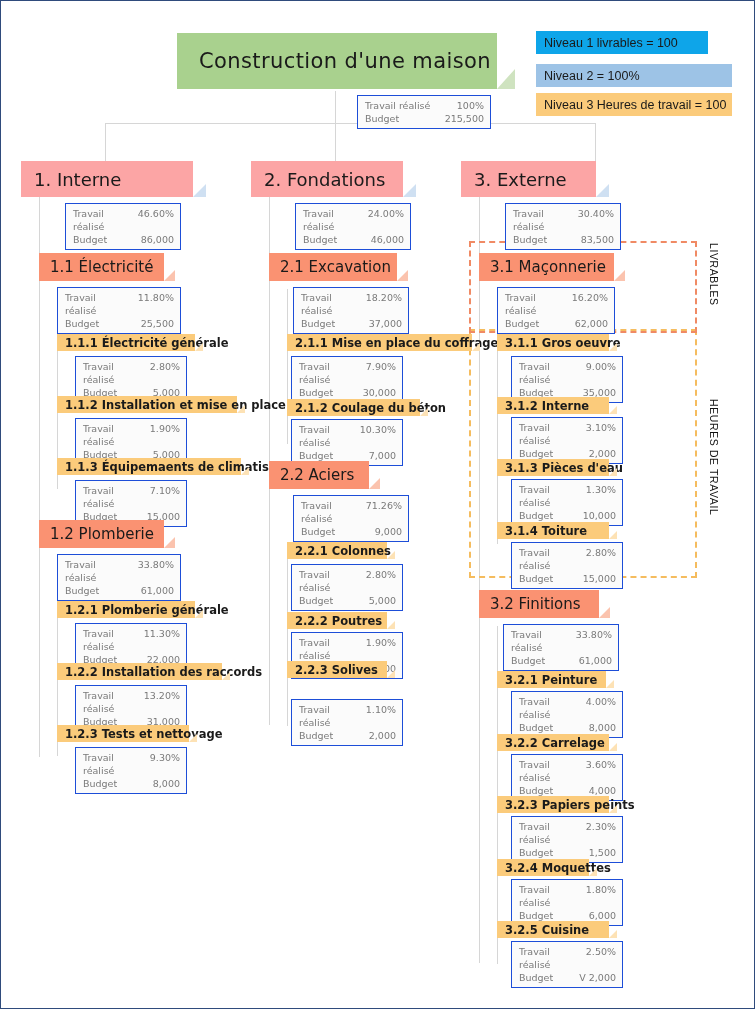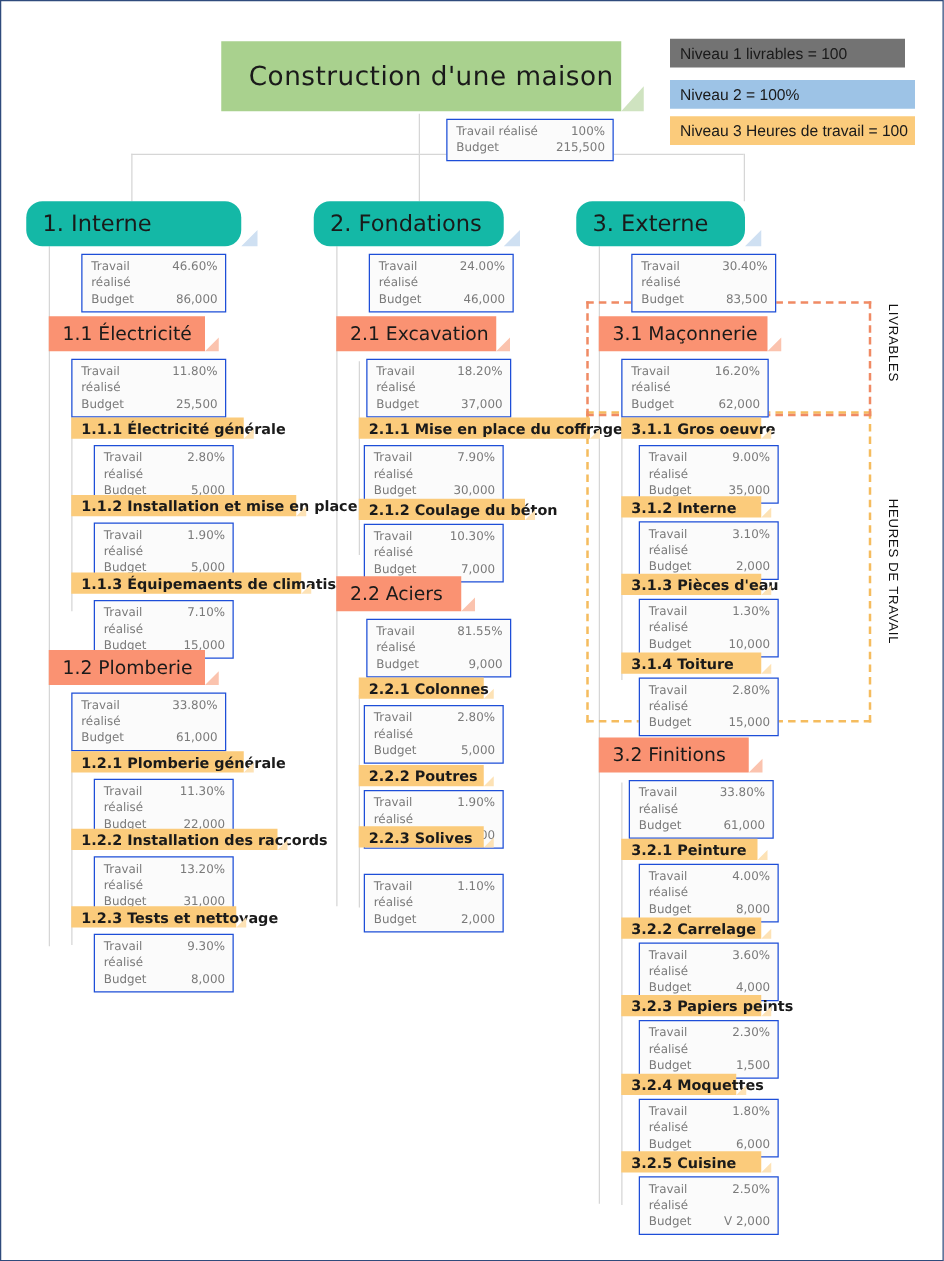--- a/index.html
+++ b/index.html
@@ -40,25 +40,24 @@
     font-size:21px;
     letter-spacing:.4px;
   }
   .lvl0 .bar .fold{
     border-width:0 0 20px 18px;
     border-color:transparent transparent #cfe3c0 transparent;
     top:36px;right:-18px;
   }
   
   .lvl1 .bar{
-    background:#14b8a6;
+    background:#fca5a5;
     height:36px;
     padding-left:13px;
     font-size:18px;
-    border-radius:13px;
   }
   .lvl1 .bar .fold{
     border-width:0 0 13px 13px;
     border-color:transparent transparent #cfe0f2 transparent;
     top:23px;right:-13px;
   }
   
   .lvl2 .bar{
     background:#fa9272;
     height:28px;
@@ -147,21 +146,21 @@
   <div class="vline" style="left:286px;top:555px;height:170px;"></div>
   <div class="vline" style="left:496px;top:288px;height:255px;"></div>
   <div class="vline" style="left:496px;top:625px;height:338px;"></div>
 
   <div class="dash dash-heures" style="left:468px;top:328px;width:228px;height:249px;"></div>
   <div class="dash dash-livrables" style="left:468px;top:240px;width:228px;height:92px;"></div>
 
   <div class="vlabel" style="left:719px;top:242px;">LIVRABLES</div>
   <div class="vlabel" style="left:719px;top:398px;">HEURES DE TRAVAIL</div>
 
-  <div class="legend-item" style="left:535px;top:30px;width:188px;background:#737373;text-align:right;">
+  <div class="legend-item" style="left:535px;top:30px;width:172px;background:#0ea5e9;text-align:right;">
     <span>Niveau 1 livrables = 100</span>
   </div>
   <div class="legend-item" style="left:535px;top:63px;width:196px;background:#9dc3e6;">
     <span>Niveau 2 = 100%</span>
   </div>
   <div class="legend-item" style="left:535px;top:92px;width:196px;background:#fbcb7b;">
     <span>Niveau 3 Heures de travail = 100</span>
   </div>
 
   <div class="node lvl0" style="left:176px;top:32px;width:320px;">
@@ -404,21 +403,21 @@
 
   <div class="node lvl2" style="left:268px;top:460px;width:100px;">
     <div class="bar">
       <span>2.2 Aciers</span>
       <span class="fold"></span>
     </div>
   </div>
   <div class="info" style="left:292px;top:494px;width:116px;">
     <div class="row">
         <span class="k">Travail réalisé</span>
-        <span class="v">81.55%</span>
+        <span class="v">71.26%</span>
       </div>
     <div class="row">
         <span class="k">Budget</span>
         <span class="v">9,000</span>
       </div>
   </div>
 
   <div class="node lvl3" style="left:286px;top:541px;width:100px;">
     <div class="bar">
       <span>2.2.1 Colonnes</span>

